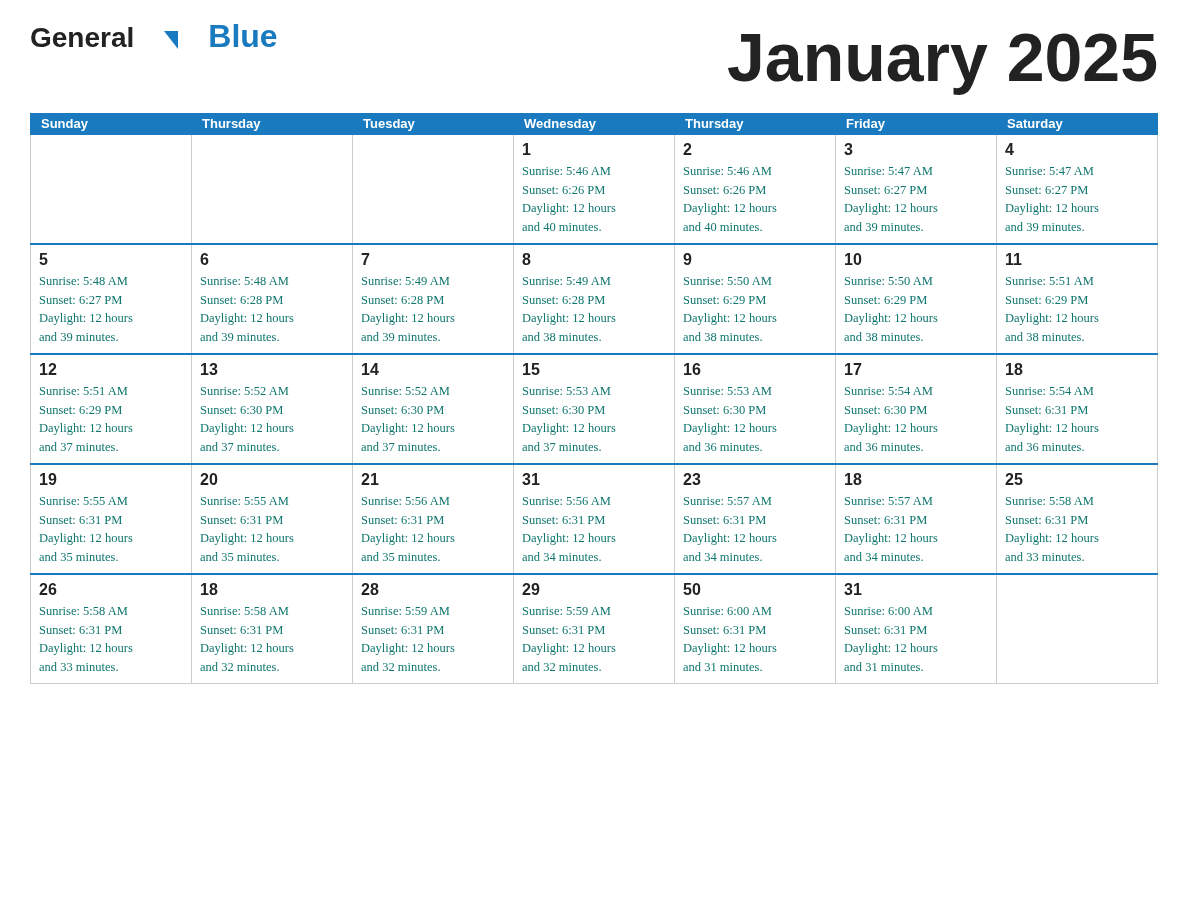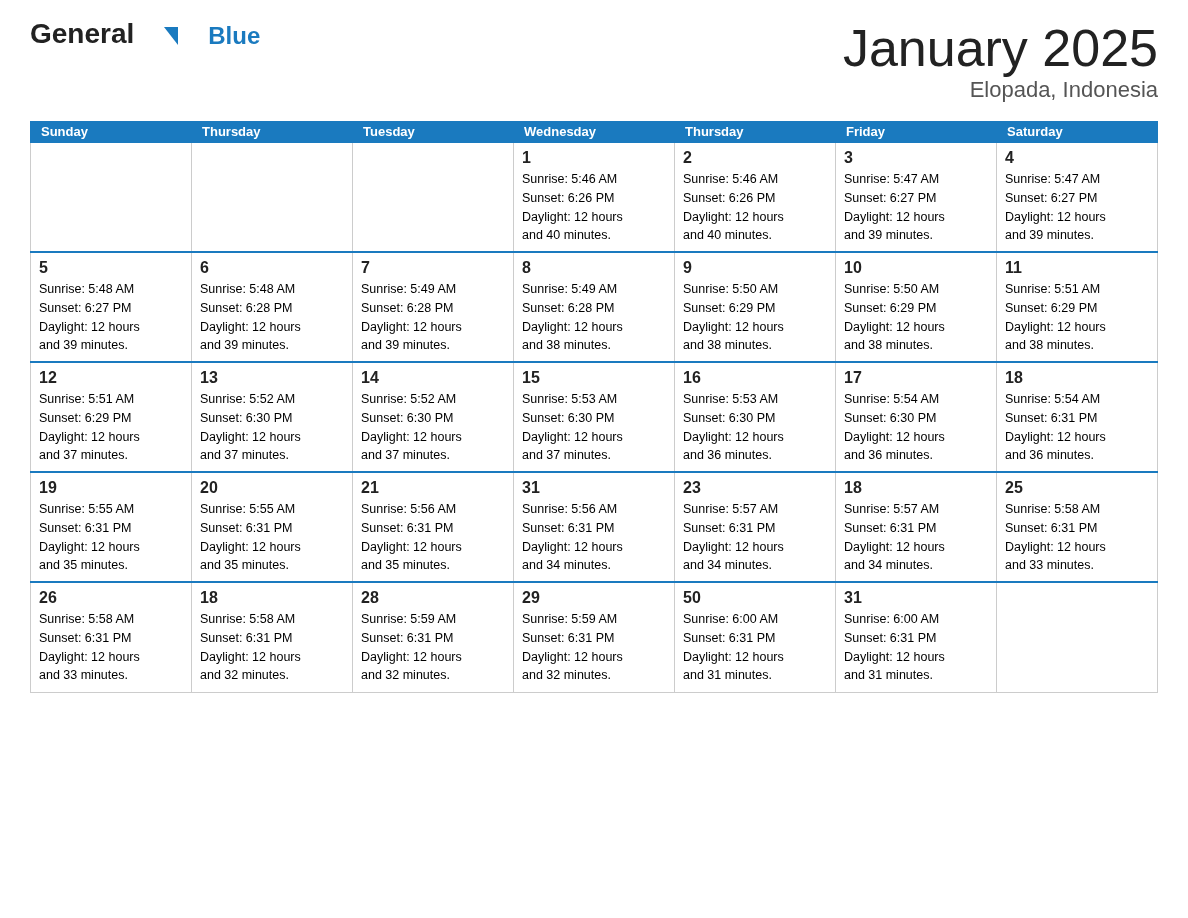--- a/index.html
+++ b/index.html
@@ -37,29 +37,29 @@
       width: 0;
       height: 0;
       border-left: 14px solid transparent;
       border-right: 0px solid transparent;
       border-top: 18px solid #1a7abf;
       margin: 0 2px 3px 2px;
       vertical-align: bottom;
     }
     .logo-blue {
       color: #1a7abf;
-      font-size: 24px;
+      font-size: 32px;
       font-weight: bold;
     }
     .title-block {
       text-align: right;
     }
     .title-block h1 {
-      font-size: 52px;
-      font-weight: 400;
+      font-size: 68px;
+      font-weight: 700;
       color: #222;
       line-height: 1.1;
     }
     .title-block h2 {
       font-size: 22px;
       font-weight: 400;
       color: #555;
     }
     
     .calendar-table {
@@ -93,41 +93,41 @@
     }
     .day-number {
       font-size: 16px;
       font-weight: 600;
       color: #222;
       display: block;
       margin-bottom: 3px;
     }
     .day-info {
       font-size: 12.5px;
-      color: #000000;
+      color: #0f766e;
       line-height: 1.5;
+      font-family: Liberation Serif, serif;
     }
     .empty-cell {
       background: #fff;
     }
   </style>
 </head>
 <body>
 
 <div class="header">
   <div class="logo">
     <div class="logo-text">
       <span class="logo-general">General</span>
       <span class="logo-arrow"></span>
       <span class="logo-blue">Blue</span>
     </div>
   </div>
   <div class="title-block">
     <h1>January 2025</h1>
-    <h2>Elopada, Indonesia</h2>
   </div>
 </div>
 
 <table class="calendar-table">
   <thead>
     <tr>
     <th>Sunday</th>
         <th>Thursday</th>
         <th>Tuesday</th>
         <th>Wednesday</th>

